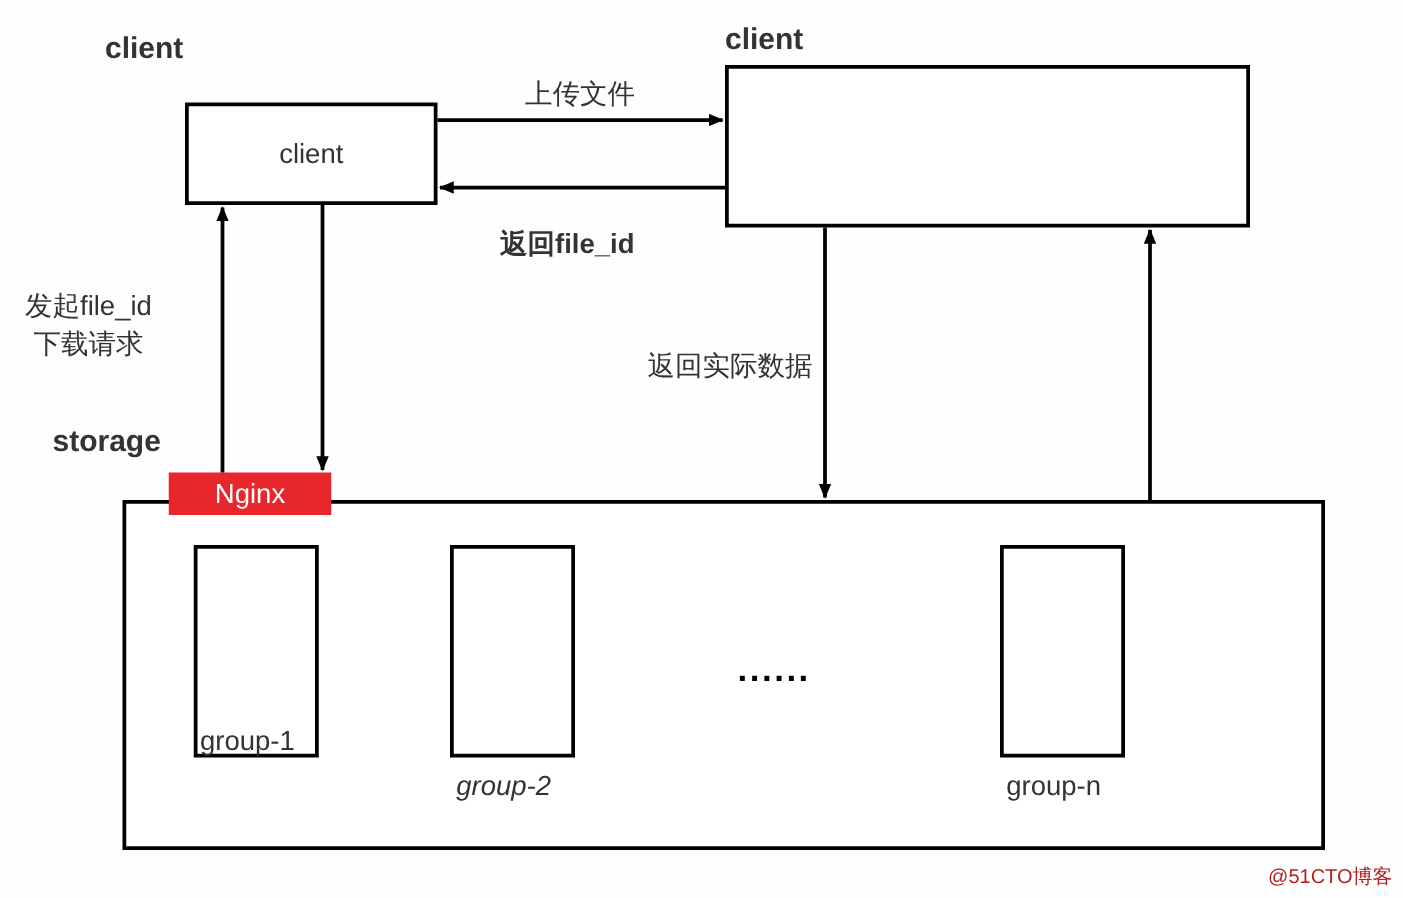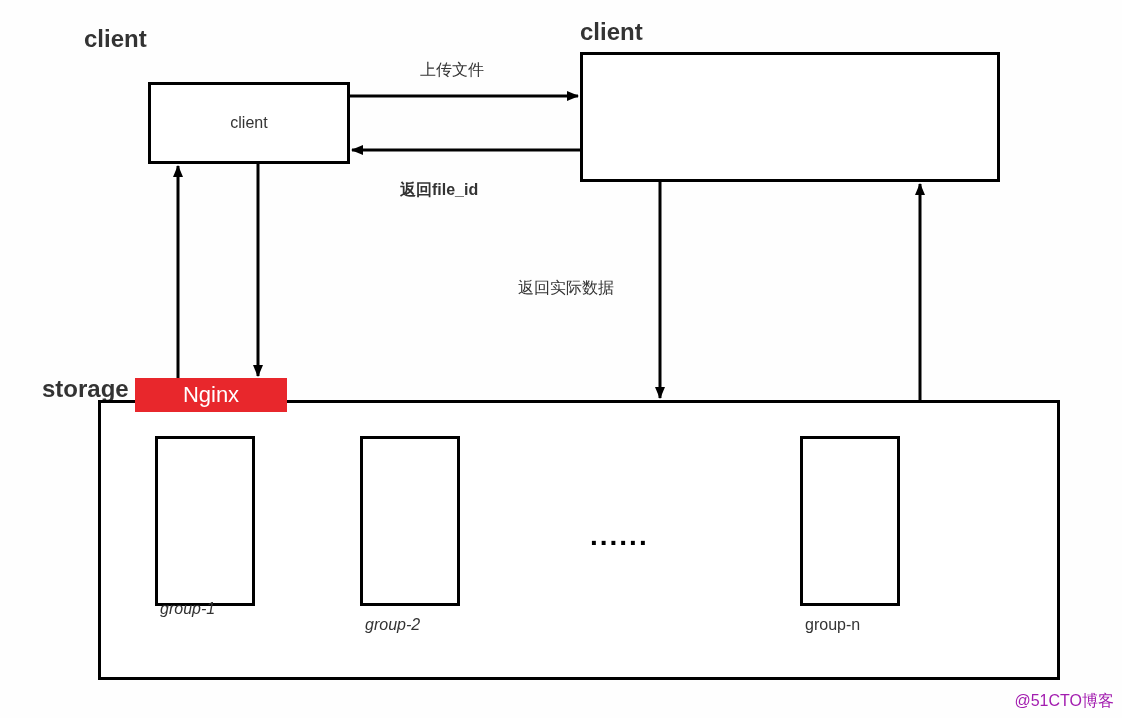--- a/index.html
+++ b/index.html
@@ -17,21 +17,21 @@
     height: 718px;
   }
   .box {
     position: absolute;
     border: 3px solid #000;
     background: #fff;
     box-sizing: border-box;
   }
   .label {
     position: absolute;
-    font-size: 16px;
+    font-size: 22px;
     color: #333;
     white-space: nowrap;
   }
   .section-label {
     position: absolute;
     font-size: 24px;
     font-weight: bold;
     color: #333;
   }
   .nginx {
@@ -47,63 +47,67 @@
     position: absolute;
     font-size: 28px;
     font-weight: bold;
     letter-spacing: 2px;
   }
   .watermark {
     position: absolute;
     right: 8px;
     bottom: 6px;
     font-size: 16px;
-    color: #a21caf;
+    color: #b91c1c;
   }
   svg.overlay {
     position: absolute;
     left: 0; top: 0;
     width: 1122px;
     height: 718px;
     pointer-events: none;
   }
 </style>
 </head>
 <body>
 
 <div class="canvas">
 
   <div class="section-label" style="left:84px; top:25px;">client</div>
   <div class="section-label" style="left:580px; top:18px;">client</div>
-  <div class="section-label" style="left:42px; top:340px;margin-top:35px;">storage</div>
+  <div class="section-label" style="left:42px; top:340px;">storage</div>
 
   <div class="box" style="left:148px; top:82px; width:202px; height:82px; display:flex; align-items:center; justify-content:center;">
     <span class="label" style="position:static;">client</span>
   </div>
 
   <div class="box" style="left:580px; top:52px; width:420px; height:130px;"></div>
 
   <div class="box" style="left:98px; top:400px; width:962px; height:280px;"></div>
 
-  <div class="nginx" style="left:135px; top:378px; width:152px;">Nginx</div>
+  <div class="nginx" style="left:135px; top:378px; width:130px;">Nginx</div>
 
   <div class="box" style="left:155px; top:436px; width:100px; height:170px;"></div>
-  <div class="label" style="left:160px; top:600px;font-style:italic;">group-1</div>
+  <div class="label" style="left:160px; top:580px;">group-1</div>
 
   <div class="box" style="left:360px; top:436px; width:100px; height:170px;"></div>
   <div class="label" style="left:365px; top:616px;font-style:italic;">group-2</div>
 
   <div class="dots" style="left:590px; top:520px;">......</div>
 
   <div class="box" style="left:800px; top:436px; width:100px; height:170px;"></div>
   <div class="label" style="left:805px; top:616px;text-align:center;">group-n</div>
 
   <div class="label" style="left:420px; top:60px;">上传文件</div>
   <div class="label" style="left:400px; top:180px;font-weight:bold;">返回file_id</div>
 
+  <div class="label" style="left:20px; top:230px; text-align:center;">
+    <span>发起file_id</span><br>
+    <span>下载请求</span>
+  </div>
 
   <div class="label" style="left:518px; top:278px;">返回实际数据</div>
 
   <div class="watermark">@51CTO博客</div>
 
   <svg class="overlay">
     <defs>
       <marker id="arrowhead" markerWidth="12" markerHeight="10" refX="11" refY="5" orient="auto" markerUnits="userSpaceOnUse">
         <polygon points="0 0, 12 5, 0 10" fill="#000"></polygon>
       </marker>

